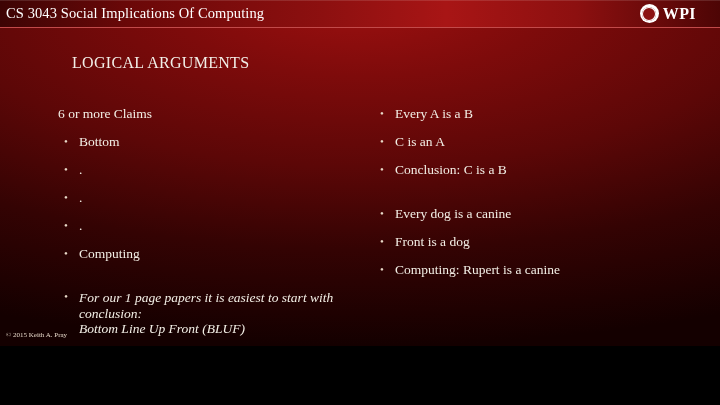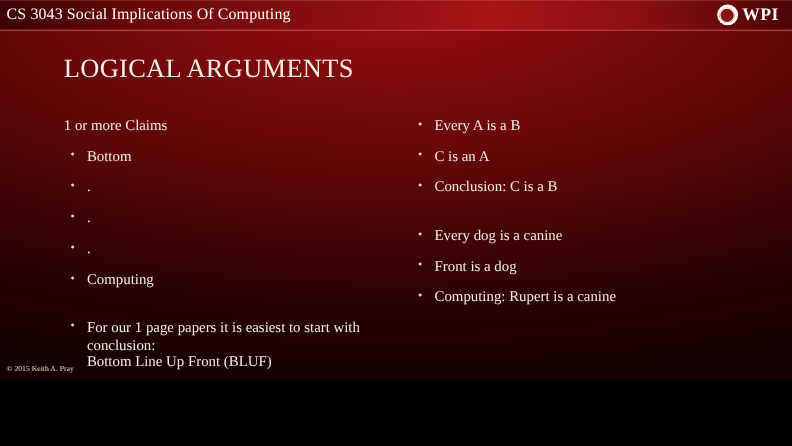--- a/index.html
+++ b/index.html
@@ -32,21 +32,21 @@
     left: 6px;
     top: 4px;
     font-size: 14.5px;
     line-height: 19px;
     color: #ffffff;
     letter-spacing: 0.1px;
     white-space: nowrap;
   }
   #wpi-logo {
     position: absolute;
-    right: 12px;
+    right: 24px;
     top: 3px;
     height: 21px;
     display: flex;
     align-items: center;
     gap: 4px;
     justify-content: flex-end;
   }
   #wpi-seal {
     width: 19px;
     height: 19px;
@@ -75,23 +75,23 @@
   #wpi-text {
     font-family: "Liberation Serif", serif;
     font-weight: bold;
     font-size: 16px;
     line-height: 19px;
     color: #ffffff;
     letter-spacing: 0.4px;
   }
   #slide-title {
     position: absolute;
-    left: 58px;
+    left: 72px;
     top: 48px;
-    font-size: 24px;
+    font-size: 16px;
     line-height: 30px;
     color: #f2efe8;
     letter-spacing: 0.3px;
     font-family: Liberation Serif, serif;
   }
   .column {
     position: absolute;
     font-size: 13.5px;
     line-height: 16px;
     color: #f3efe6;
@@ -125,20 +125,21 @@
     left: 6px;
     top: -1px;
     font-size: 11px;
     color: #e8d9c8;
   }
   .spacer {
     height: 16px;
   }
   .wrapped {
     line-height: 15.5px;
+    font-style: italic;
   }
   #footer {
     position: absolute;
     left: 6px;
     bottom: 6px;
     font-size: 7px;
     line-height: 9px;
     color: #e6d7c8;
     font-family: "Liberation Serif", serif;
   }
@@ -154,21 +155,21 @@
       <span id="wpi-seal">
           <span id="wpi-seal-inner"></span>
         </span>
       <span id="wpi-text">WPI</span>
     </div>
   </div>
 
   <div id="slide-title">LOGICAL ARGUMENTS</div>
 
   <div id="left-col" class="column">
-    <div class="line lvl0">1 or more Claims</div>
+    <div class="line lvl0">6 or more Claims</div>
     <div class="line bullet">Bottom</div>
     <div class="line bullet">.</div>
     <div class="line bullet">.</div>
     <div class="line bullet">.</div>
     <div class="line bullet">Computing</div>
     <div class="spacer"></div>
     <div class="line bullet wrapped">For our 1 page papers it is easiest to start with conclusion:
 Bottom Line Up Front (BLUF)</div>
   </div>
 

